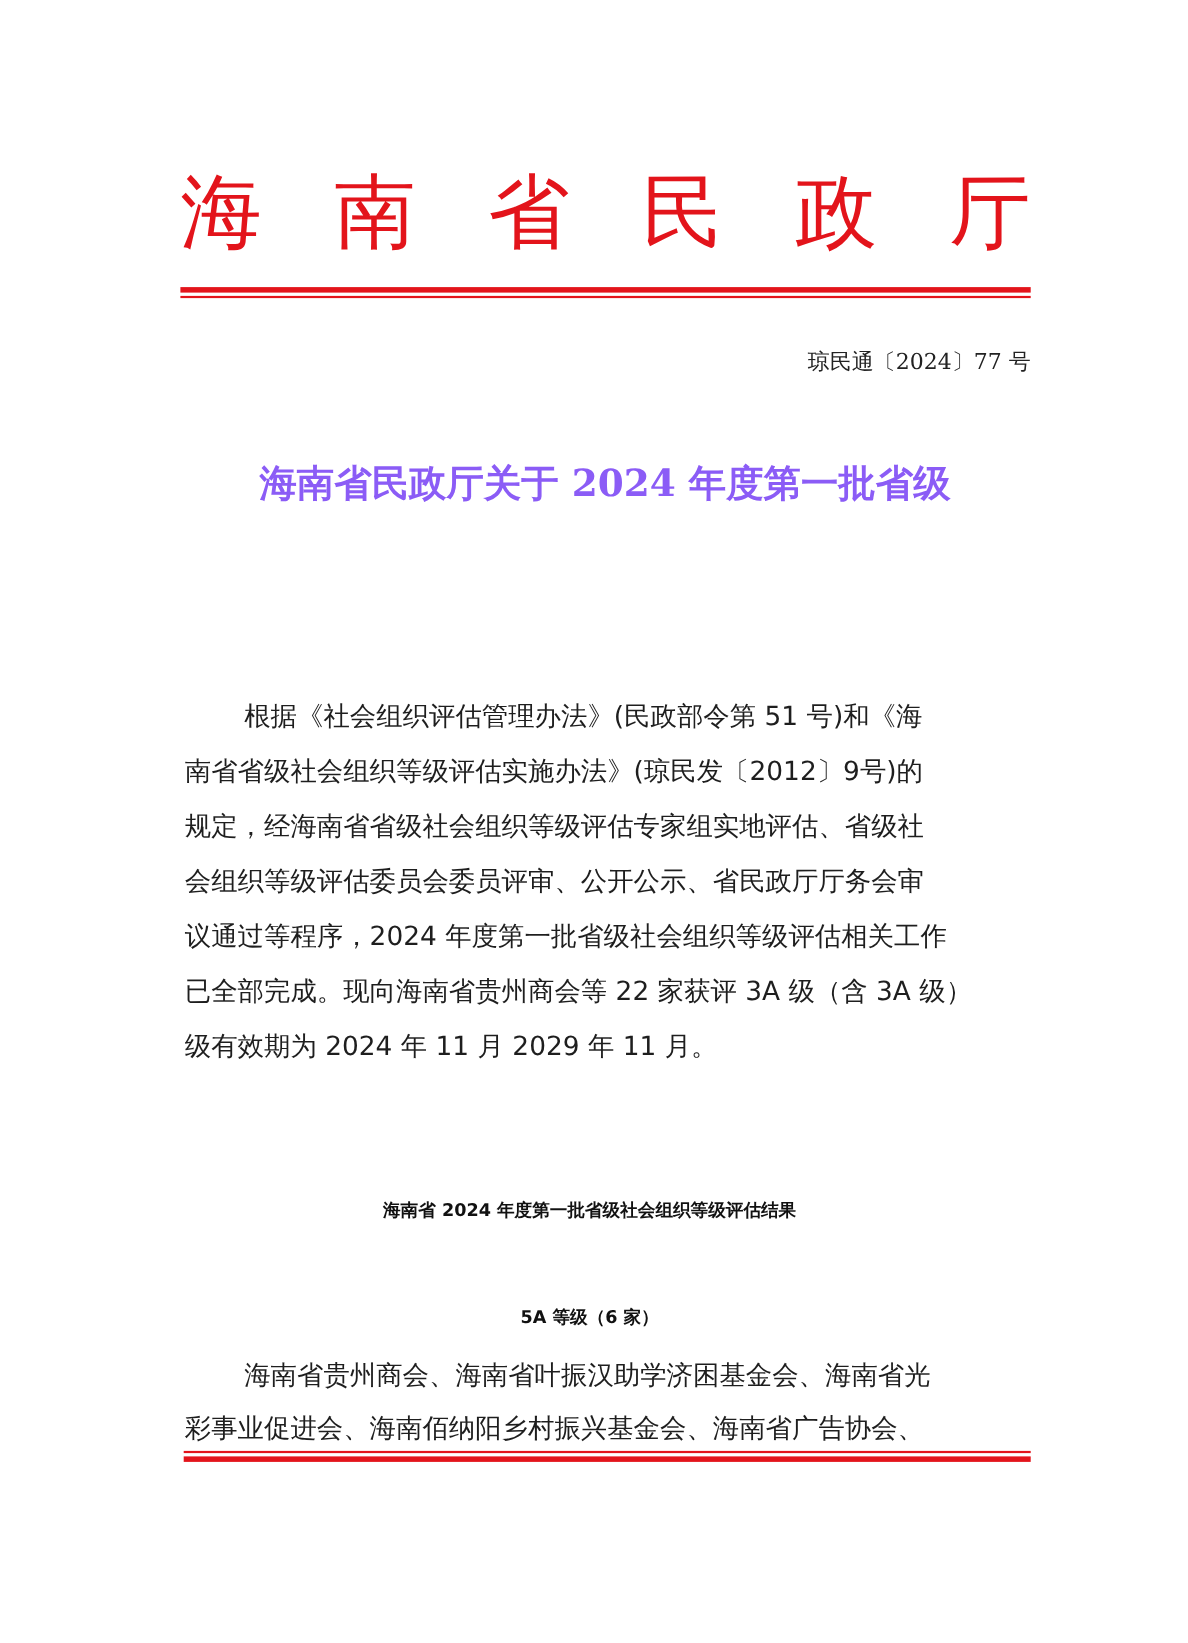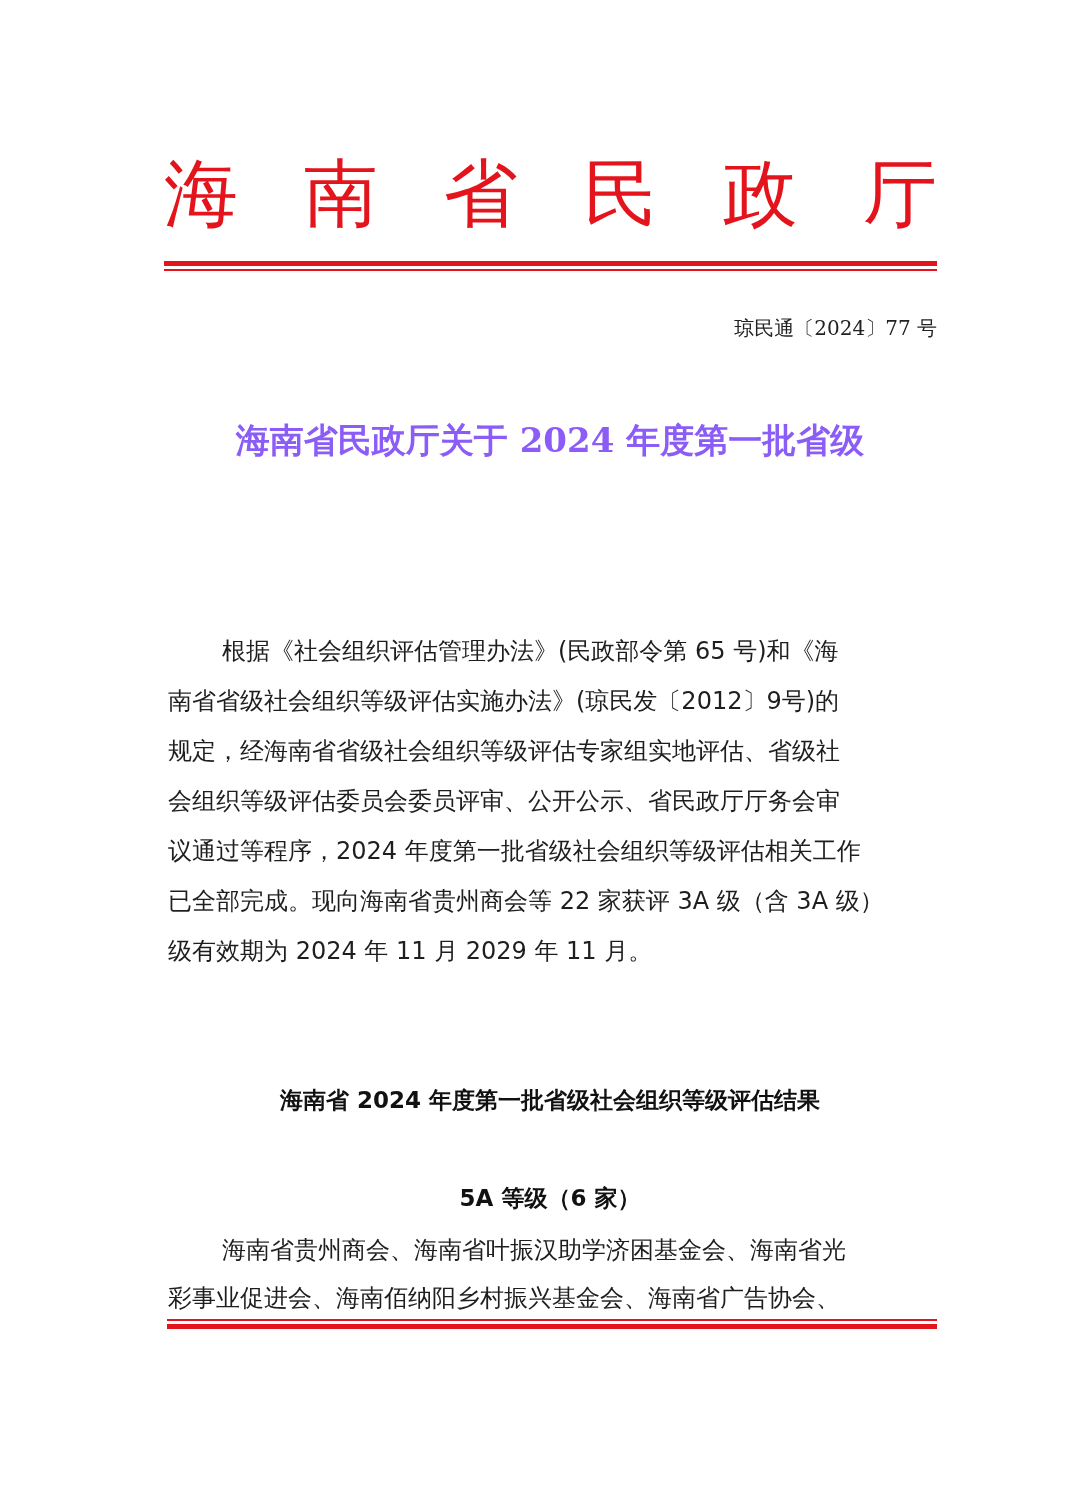--- a/index.html
+++ b/index.html
@@ -85,26 +85,26 @@
       color: #1e1e1e;
       white-space: nowrap;
     }
     .salutation { top: 580px; }
     .para-line { height: 50px; }
     .para-line.indent { padding-left: 54px; }
     .para-block { top: 626px; }
 
     .section-title {
       position: absolute;
-      left: 150px;
+      left: 136px;
       width: 800px;
       text-align: center;
       font-family: "DejaVu Sans", "Liberation Sans", sans-serif;
       font-weight: bold;
-      font-size: 23px;
+      font-size: 16px;
       line-height: 40px;
       color: #111;
     }
     .section-title.main { top: 1080px; }
     .section-title.sub { top: 1178px; font-weight: bold; }
 
     .list-block { top: 1226px; }
     .list-block .para-line { height: 48px; line-height: 48px; }
   </style>
 </head>
@@ -123,21 +123,21 @@
 
   <div class="rule top-thick"></div>
   <div class="rule top-thin"></div>
 
   <div class="doc-number">琼民通〔2024〕77 号</div>
 
   <div class="title l1">海南省民政厅关于 2024 年度第一批省级</div>
 
 
   <div class="body-text para-block">
-    <div class="para-line indent">根据《社会组织评估管理办法》(民政部令第 65 号)和《海</div>
+    <div class="para-line indent">根据《社会组织评估管理办法》(民政部令第 51 号)和《海</div>
     <div class="para-line">南省省级社会组织等级评估实施办法》(琼民发〔2012〕9号)的</div>
     <div class="para-line">规定，经海南省省级社会组织等级评估专家组实地评估、省级社</div>
     <div class="para-line">会组织等级评估委员会委员评审、公开公示、省民政厅厅务会审</div>
     <div class="para-line">议通过等程序，2024 年度第一批省级社会组织等级评估相关工作</div>
     <div class="para-line">已全部完成。现向海南省贵州商会等 22 家获评 3A 级（含 3A 级）</div>
     <div class="para-line">级有效期为 2024 年 11 月 2029 年 11 月。</div>
   </div>
 
   <div class="section-title main">海南省 2024 年度第一批省级社会组织等级评估结果</div>
   <div class="section-title sub">5A 等级（6 家）</div>

